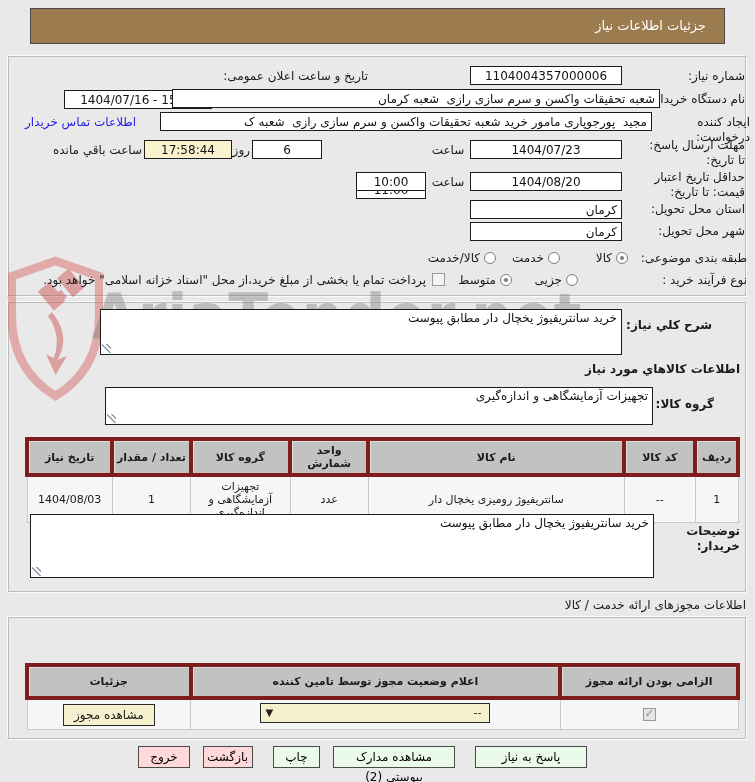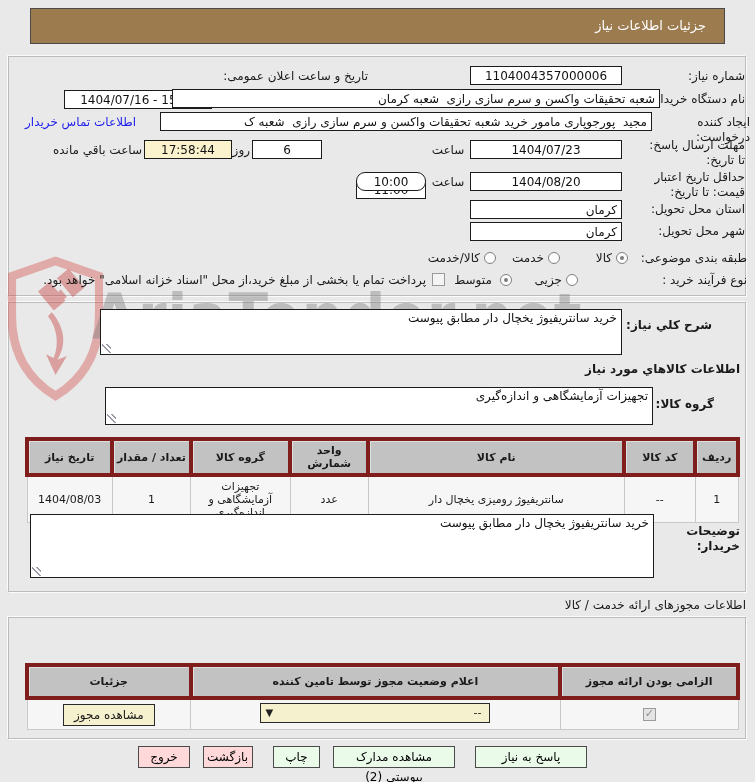--- a/index.html
+++ b/index.html
@@ -158,40 +158,40 @@
   <div class="lbl" style="left:430px;top:143px;width:36px;text-align:center;">ساعت</div>
   <input class="inp center" style="left: 356px; top: 140px; width: 70px; margin-top: 40px;" readonly="" value="11:00">
   <input class="inp center" style="left: 252px; top: 140px; width: 70px;" readonly="" value="6">
   <div class="lbl" style="left:216px;top:143px;width:34px;">روز و</div>
   <input class="inp center timer" style="left: 144px; top: 140px; width: 88px;" readonly="" value="17:58:44">
   <div class="lbl" style="left:45px;top:143px;width:97px;">ساعت باقي مانده</div>
 
   <div class="lbl" style="left:635px;top:170px;width:110px;">حداقل تاریخ اعتبار قیمت: تا تاریخ:</div>
   <input class="inp center" style="left: 470px; top: 172px; width: 152px;" readonly="" value="1404/08/20">
   <div class="lbl" style="left:430px;top:175px;width:36px;text-align:center;">ساعت</div>
-  <input class="inp center" style="left: 356px; top: 172px; width: 70px; border-radius: 9px;" readonly="" value="10:00">
+  <input class="inp center" style="left: 356px; top: 172px; width: 70px;" readonly="" value="10:00">
 
   <div class="lbl" style="left:645px;top:202px;width:100px;">استان محل تحویل:</div>
   <input class="inp rtl-val" style="left: 470px; top: 200px; width: 152px;" readonly="" value="کرمان">
   <div class="lbl" style="left:645px;top:224px;width:100px;">شهر محل تحویل:</div>
   <input class="inp rtl-val" style="left: 470px; top: 222px; width: 152px;" readonly="" value="کرمان">
 
   <div class="lbl" style="left:638px;top:251px;width:109px;">طبقه بندی موضوعی:</div>
   <span class="radio sel" style="left:616px;top:252px;"></span>
   <div class="lbl" style="left:584px;top:251px;width:28px;">کالا</div>
   <span class="radio" style="left:548px;top:252px;"></span>
   <div class="lbl" style="left:504px;top:251px;width:40px;">خدمت</div>
   <span class="radio" style="left:484px;top:252px;"></span>
   <div class="lbl" style="left:412px;top:251px;width:68px;">کالا/خدمت</div>
 
   <div class="lbl" style="left:638px;top:273px;width:109px;">نوع فرآیند خرید :</div>
   <span class="radio" style="left:566px;top:274px;"></span>
   <div class="lbl" style="left:530px;top:273px;width:32px;">جزیی</div>
   <span class="radio sel" style="left:500px;top:274px;"></span>
-  <div class="lbl" style="left:450px;top:273px;width:46px;text-align:center;">متوسط</div>
+  <div class="lbl" style="left:450px;top:273px;width:46px;">متوسط</div>
   <span class="checkbox" style="left:432px;top:273px;"></span>
   <div class="lbl" style="left:22px;top:273px;width:404px;text-align:right;">پرداخت تمام یا بخشی از مبلغ خرید،از محل "اسناد خزانه اسلامی" خواهد بود.</div>
 
   <div class="lbl bold" style="left:624px;top:318px;width:88px;">شرح کلي نیاز:</div>
   <textarea class="ta" style="left: 100px; top: 309px; width: 522px; height: 46px;" readonly="">خرید سانتریفیوژ یخچال دار مطابق پیوست</textarea>
   <div class="ta-corner" style="left:102px;top:344px;"></div>
 
   <div class="lbl bold" style="left:560px;top:362px;width:180px;">اطلاعات کالاهاي مورد نیاز</div>
 
   <div class="lbl bold" style="left:650px;top:397px;width:64px;">گروه کالا:</div>

